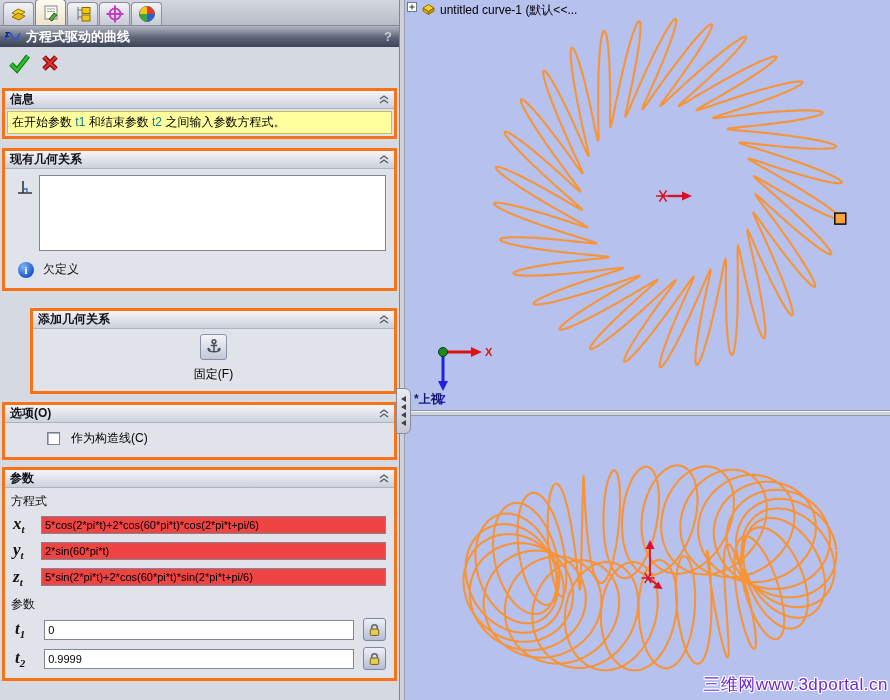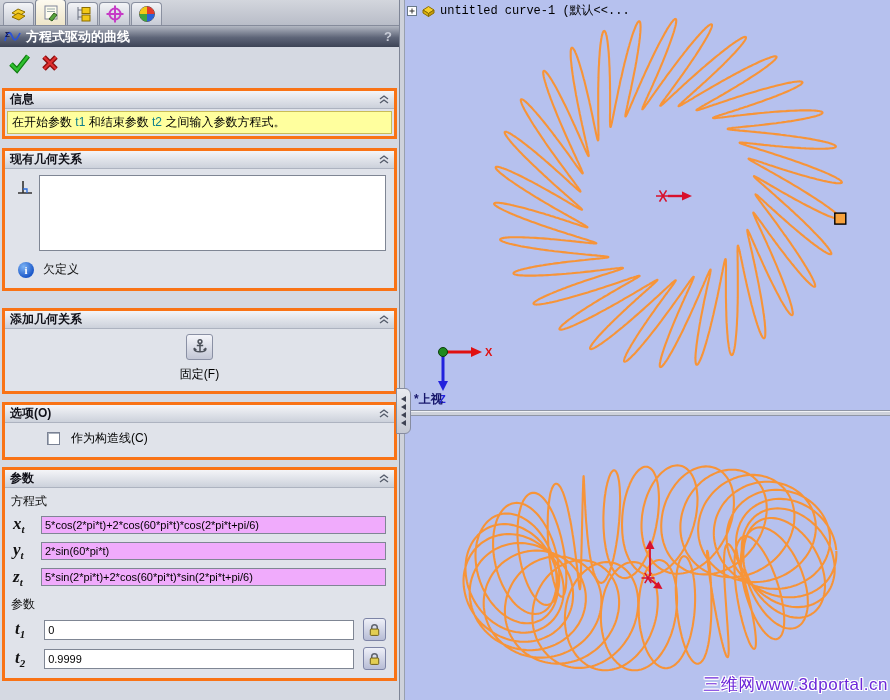--- a/index.html
+++ b/index.html
@@ -36,38 +36,38 @@
   #sec-rel { margin-top:9px; }
   .rel-row { display:flex; padding:6px 8px 2px 6px; }
   .rel-gutter { width:28px; display:flex; justify-content:center; padding-top:2px; }
   .rel-list { flex:1; height:76px; background:#fff; border:1px solid #7f8694; }
   .status-row { display:flex; align-items:center; gap:9px; padding:8px 0 10px 13px; font-size:12px; color:#111; }
   .info-ic { width:16px; height:16px; border-radius:50%;
              background:radial-gradient(circle at 35% 30%, #7db4f5, #1b58c9 70%);
              color:#fff; font-weight:bold; font-size:11px; font-family:"Liberation Serif",serif;
              display:flex; align-items:center; justify-content:center; }
 
-  #sec-add { margin-top:17px; }
+  #sec-add { margin-top:17px;margin-left:28px; }
   .add-row { display:flex; align-items:center; gap:6px; padding:5px 6px 8px 6px; font-size:12px;flex-direction:column; }
   .sqbtn { width:27px; height:26px; border:1px solid #8a90a4; border-radius:3px;
            background:linear-gradient(#f4f5fa,#c3c7d6); display:flex; align-items:center; justify-content:center; }
 
   #sec-opt { margin-top:8px; }
   .opt-row { display:flex; align-items:center; gap:11px; padding:7px 0 10px 42px; font-size:12px; }
   .cbx { width:13px; height:13px; background:#fff; border:1px solid #7a8294;
          box-shadow:inset 1px 1px 0 #aab1bd; }
 
   #sec-par { margin-top:7px; padding-bottom:5px; }
   .sub-label { font-size:12px; color:#111; padding:5px 4px 2px 6px; }
   .eq-row { display:flex; align-items:center; padding:2px 8px 3px 8px; }
   .eq-var { width:28px; font-family:"Liberation Serif","DejaVu Serif",serif; font-style:italic;
             font-weight:bold; font-size:17px; color:#111; }
   .eq-var sub { font-size:11px; }
   .eq-row input { flex:1; height:18px; border:1px solid #7f8694; font-size:11px;
-                  font-family:"Liberation Sans","DejaVu Sans",sans-serif; padding:0 3px; color:#000; background:#f0abfc; }
+                  font-family:"Liberation Sans","DejaVu Sans",sans-serif; padding:0 3px; color:#000; background:#ef4444; }
   .t-row { display:flex; align-items:center; padding:3px 8px 3px 10px; }
   .t-var { width:30px; font-family:"Liberation Serif","DejaVu Serif",serif; font-style:italic;
            font-weight:bold; font-size:17px; color:#111; }
   .t-var sub { font-size:11px; }
   .t-row input { width:318px; height:20px; border:1px solid #7f8694; font-size:11px; padding:0 3px; background:#fff; }
   .lockbtn { width:24px; height:23px; margin-left:9px; border:1px solid #7d84a6; border-radius:3px;
              background:linear-gradient(#eef0f8,#b7bcd5); display:flex; align-items:center; justify-content:center; }
 
   
   #divider { position:absolute; left:400px; top:0; width:5px; height:700px;
@@ -77,22 +77,22 @@
   #vp-bottom { position:absolute; left:0; top:416px; }
   #splitbar { position:absolute; left:0; top:410px; width:485px; height:6px; background:#cdd1da;
               border-top:1px solid #8f96a6; border-bottom:1px solid #8f96a6;
               box-shadow:inset 0 1px 0 #eff1f5; }
   #split-handle { position:absolute; left:396px; top:388px; width:15px; height:46px;
                   background:linear-gradient(#e9ebf0,#c5c9d3); border:1px solid #868ca0;
                   border-radius:0 6px 6px 0; display:flex; flex-direction:column;
                   align-items:center; justify-content:center; gap:2px; z-index:5; }
   .tri-left { width:0; height:0; border-top:3px solid transparent; border-bottom:3px solid transparent;
               border-right:5px solid #3d4252; }
-  #ftree { position:absolute; left:2px; top:2px; display:flex; align-items:center; gap:4px;
-           font-size:12px; color:#000;font-family:Liberation Mono, monospace; }
+  #ftree { position:absolute; left:2px; top:2px; display:flex; align-items:flex-start; gap:4px;
+           font-size:12px; color:#000; }
   #view-label { position:absolute; left:9px; top:391px; font-size:12px; font-weight:bold; color:#16166b; }
   #watermark { position:absolute; right:2px; bottom:4px; font-size:17px; font-weight:normal; color:#6d28d9;
                letter-spacing:0.5px;
                text-shadow:-1px -1px 0 #fff,1px -1px 0 #fff,-1px 1px 0 #fff,1px 1px 0 #fff,0 1px 0 #fff,0 -1px 0 #fff,1px 0 0 #fff,-1px 0 0 #fff; }
 </style>
 </head>
 <body>
 
 <div id="panel">
 

